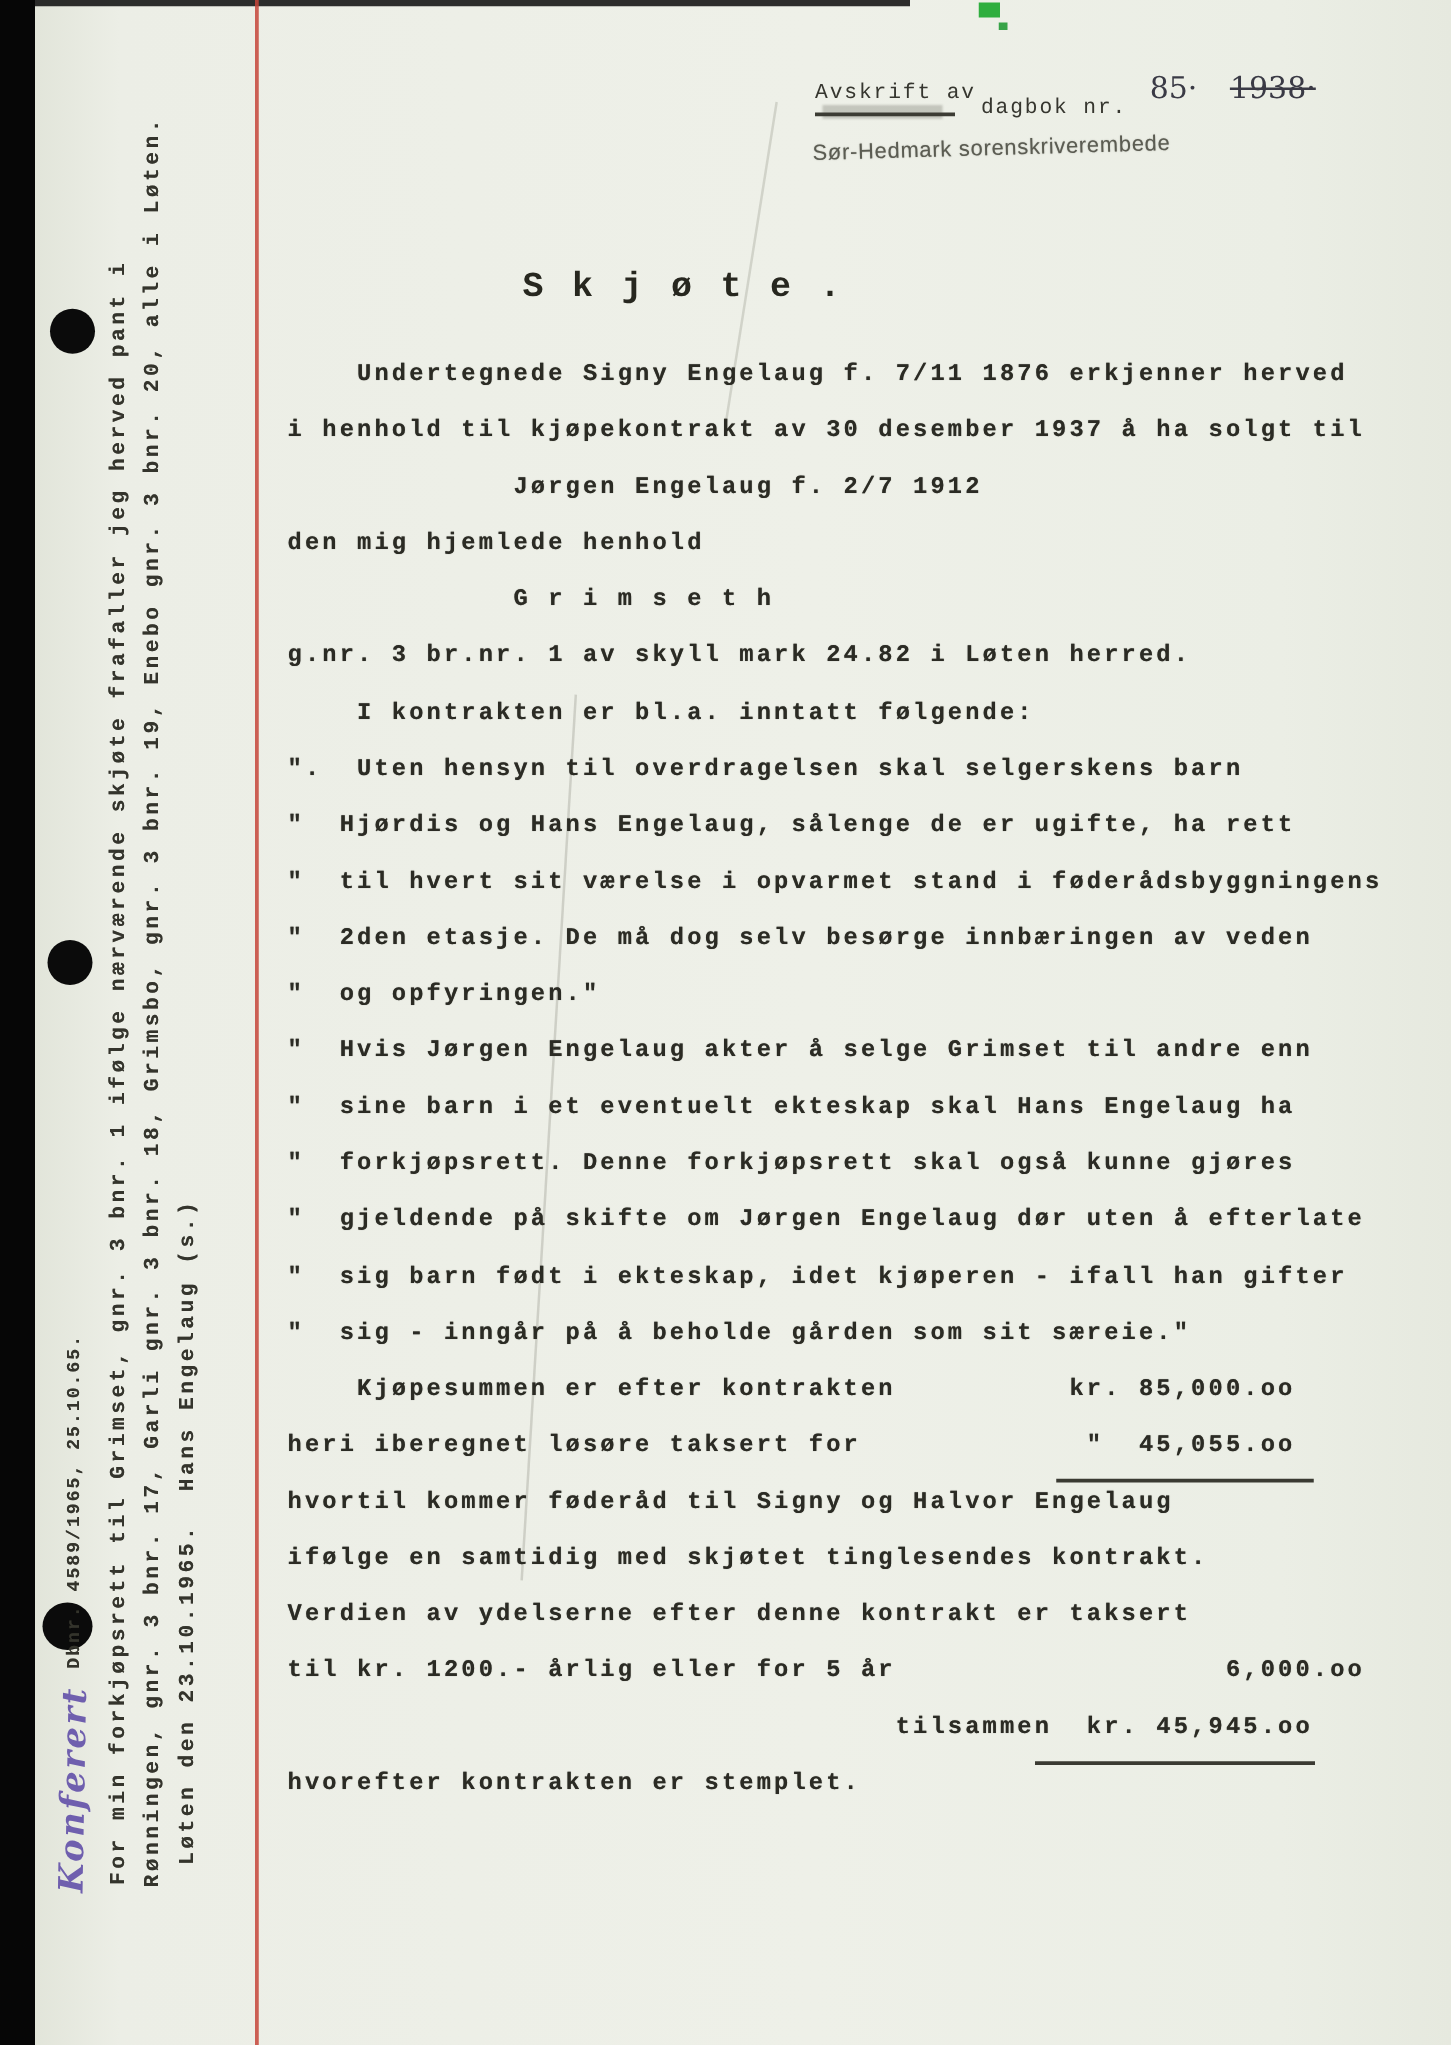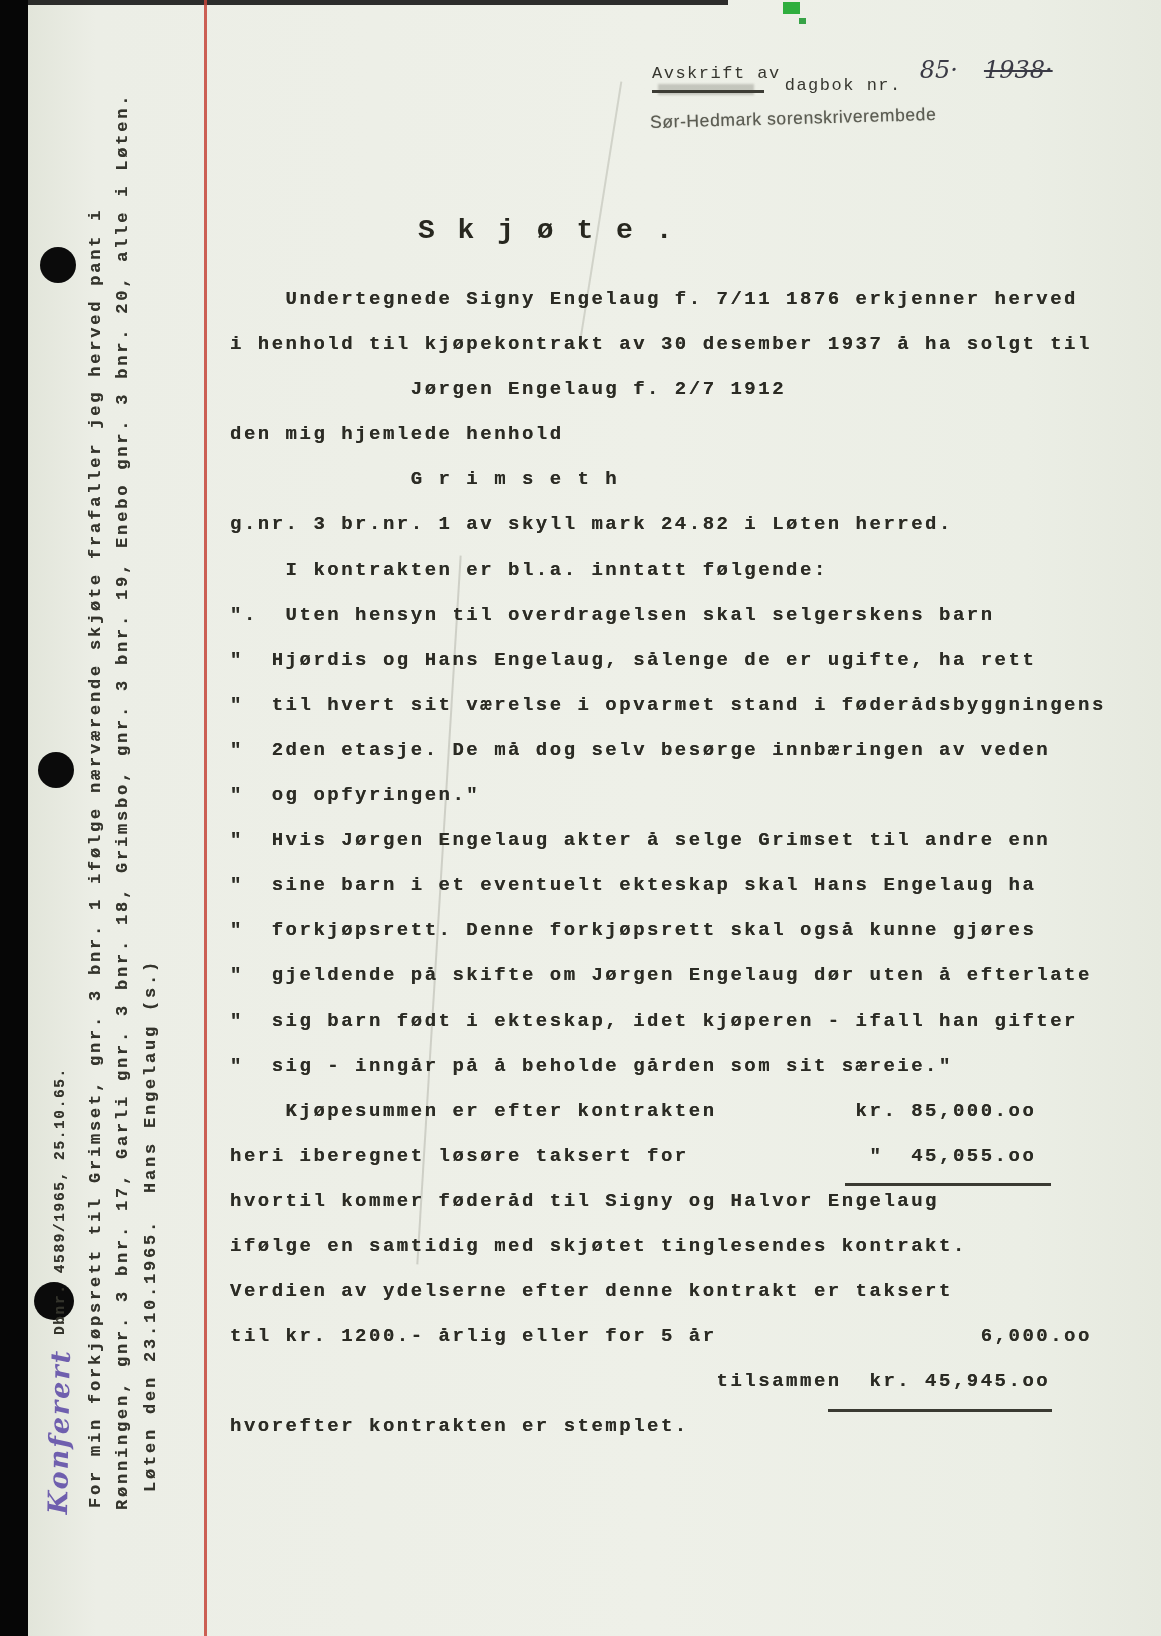--- a/index.html
+++ b/index.html
@@ -22,21 +22,21 @@
   .hole1{left:40px;top:247px;width:36px;height:36px;}
   .hole2{left:38px;top:752px;width:36px;height:36px;}
   .hole3{left:34px;top:1282px;width:40px;height:38px;}
   .crease1{position:absolute;left:438px;top:555px;width:2px;height:710px;background:rgba(95,95,82,.22);transform:rotate(3.5deg);}
   .crease2{position:absolute;left:600px;top:80px;width:1.5px;height:260px;background:rgba(95,95,82,.2);transform:rotate(9deg);}
 
   
   .hdr{position:absolute;left:652px;top:56px;width:440px;}
   .hdr-row{display:flex;align-items:baseline;}
   .typed{font-weight:400;font-size:17px;letter-spacing:1.5px;color:#36362f;white-space:pre;}
-  .hand{font-family:"DejaVu Serif",serif;font-style:italic;font-size:24px;color:#3a3a45;white-space:pre;}
+  .hand{font-family:"DejaVu Serif",serif;font-size:24px;color:#3a3a45;white-space:pre;}
   .hand-year{text-decoration:line-through;text-decoration-thickness:1.5px;}
   .dagbok{margin-left:4px;position:relative;top:12px;}
   .hand-nr{margin-left:18px;}
   .hand-yr{margin-left:26px;}
   .strike-bar{position:absolute;left:0px;top:34px;width:112px;height:2.5px;background:#3c3c34;}
   .smudge{position:absolute;left:6px;top:28px;width:96px;height:11px;background:rgba(70,70,60,.25);filter:blur(1px);}
   .stamp{position:absolute;left:-2px;top:52px;font-family:"Liberation Sans",sans-serif;
          font-size:17.5px;letter-spacing:.6px;color:#5b5c52;transform:rotate(-1.6deg);
          text-shadow:0 0 1px rgba(90,90,80,.55);white-space:pre;}
 

